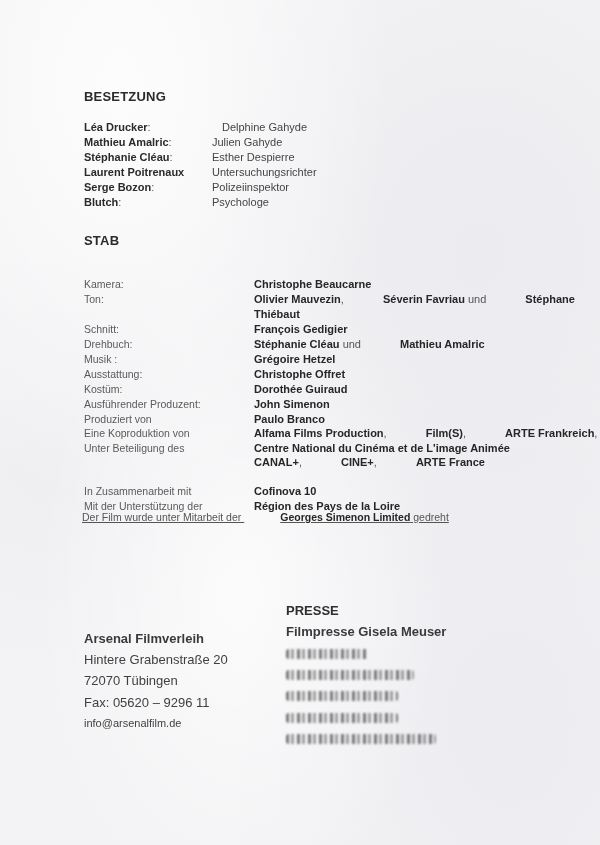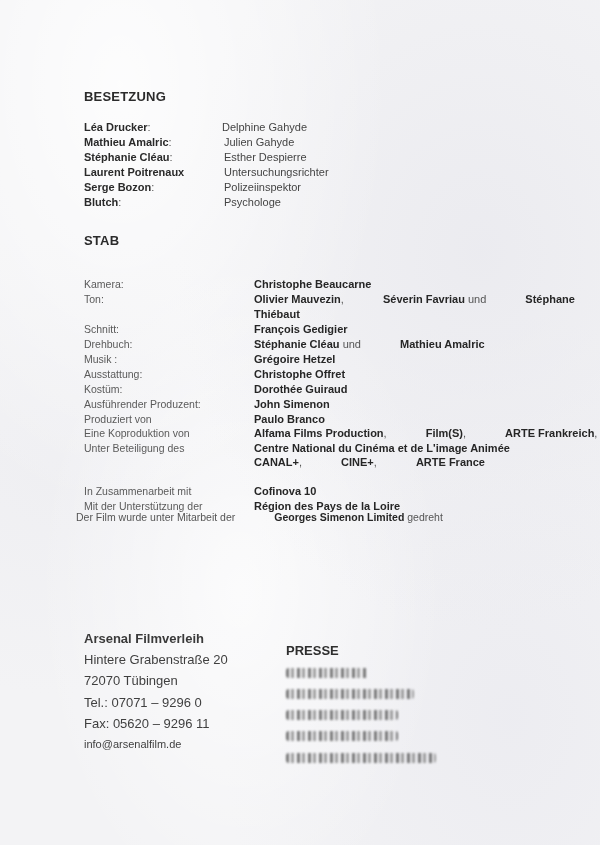--- a/index.html
+++ b/index.html
@@ -13,27 +13,27 @@
         radial-gradient(ellipse at 85% 85%, rgba(232,232,238,0.6), rgba(232,232,238,0) 40%),
         radial-gradient(ellipse at 10% 55%, rgba(236,236,240,0.6), rgba(236,236,240,0) 35%);
       font-family: "Liberation Sans", sans-serif;
       color: #3a3a3a;
     }
     .abs { position: absolute; }
     .h { font-weight: bold; font-size: 13px; color: #2b2b2b; letter-spacing: 0.2px; }
     .cast-row { position: absolute; left: 84px; height: 15px; font-size: 11px; line-height: 15px; white-space: nowrap; }
     .cast-actor { font-weight: bold; color: #2a2a2a; }
     .cast-colon { color: #555; }
-    .cast-role { position: absolute; left: 140px; color: #444; }
+    .cast-role { position: absolute; left: 128px; color: #444; }
     .stab-row { position: absolute; left: 84px; font-size: 10.5px; line-height: 14.8px; white-space: nowrap; }
     .stab-label { position: absolute; left: 0; color: #5a5a5a; }
     .stab-val { position: absolute; left: 134px; color: #2a2a2a; font-size: 11px; }
     .b { font-weight: bold; color: #262626; margin-left: 36px; }
     .n { font-weight: normal; color: #555; }
-    .footer-note { position: absolute; left: 76px; top: 511px; font-size: 10.5px; color: #555; white-space: nowrap; }
+    .footer-note { position: absolute; left: 82px; top: 511px; font-size: 10.5px; color: #555; white-space: nowrap; text-decoration: underline; }
     .contact { position: absolute; font-size: 13px; line-height: 21.2px; color: #3f3f3f; white-space: nowrap; }
     .contact .head { font-weight: bold; color: #2e2e2e; }
     .contact .org { font-weight: bold; color: #3a3a3a; }
     .contact .small { font-size: 11px; }
     .redacted { display: inline-block; height: 10px; vertical-align: middle;
       background: repeating-linear-gradient(90deg, #555 0 3px, transparent 3px 5px, #888 5px 8px, transparent 8px 11px);
       filter: blur(0.8px); opacity: 0.8; border-radius: 3px; }
   </style>
 </head>
 <body>
@@ -127,25 +127,25 @@
       <span class="stab-val"><span class="b">Région des Pays de la Loire</span></span>
     </div>
   </div>
 
 <div class="footer-note" id="note"><span class="n">Der Film wurde unter Mitarbeit der </span><span class="b">Georges Simenon Limited</span><span class="n"> gedreht</span></div>
 
 <div class="contact" style="left:84px; top:628px;">
   <div class="org">Arsenal Filmverleih</div>
   <div>Hintere Grabenstraße 20</div>
   <div>72070 Tübingen</div>
-  <div>Tel.: 07071 – 9296 0</div>
   <div>Fax: 05620 – 9296 11</div>
   <div class="small">info@arsenalfilm.de</div>
 </div>
 
-<div class="contact" style="left:286px; top:640px;">
+<div class="contact" style="left:286px; top:600px;">
   <div class="head">PRESSE</div>
+  <div class="org">Filmpresse Gisela Meuser</div>
   <div><span class="redacted" style="width:82px;"></span></div>
   <div><span class="redacted" style="width:128px;"></span></div>
   <div><span class="redacted" style="width:112px;"></span></div>
   <div><span class="redacted" style="width:112px;"></span></div>
   <div><span class="redacted" style="width:150px;"></span></div>
 </div>
 
 </body></html>

